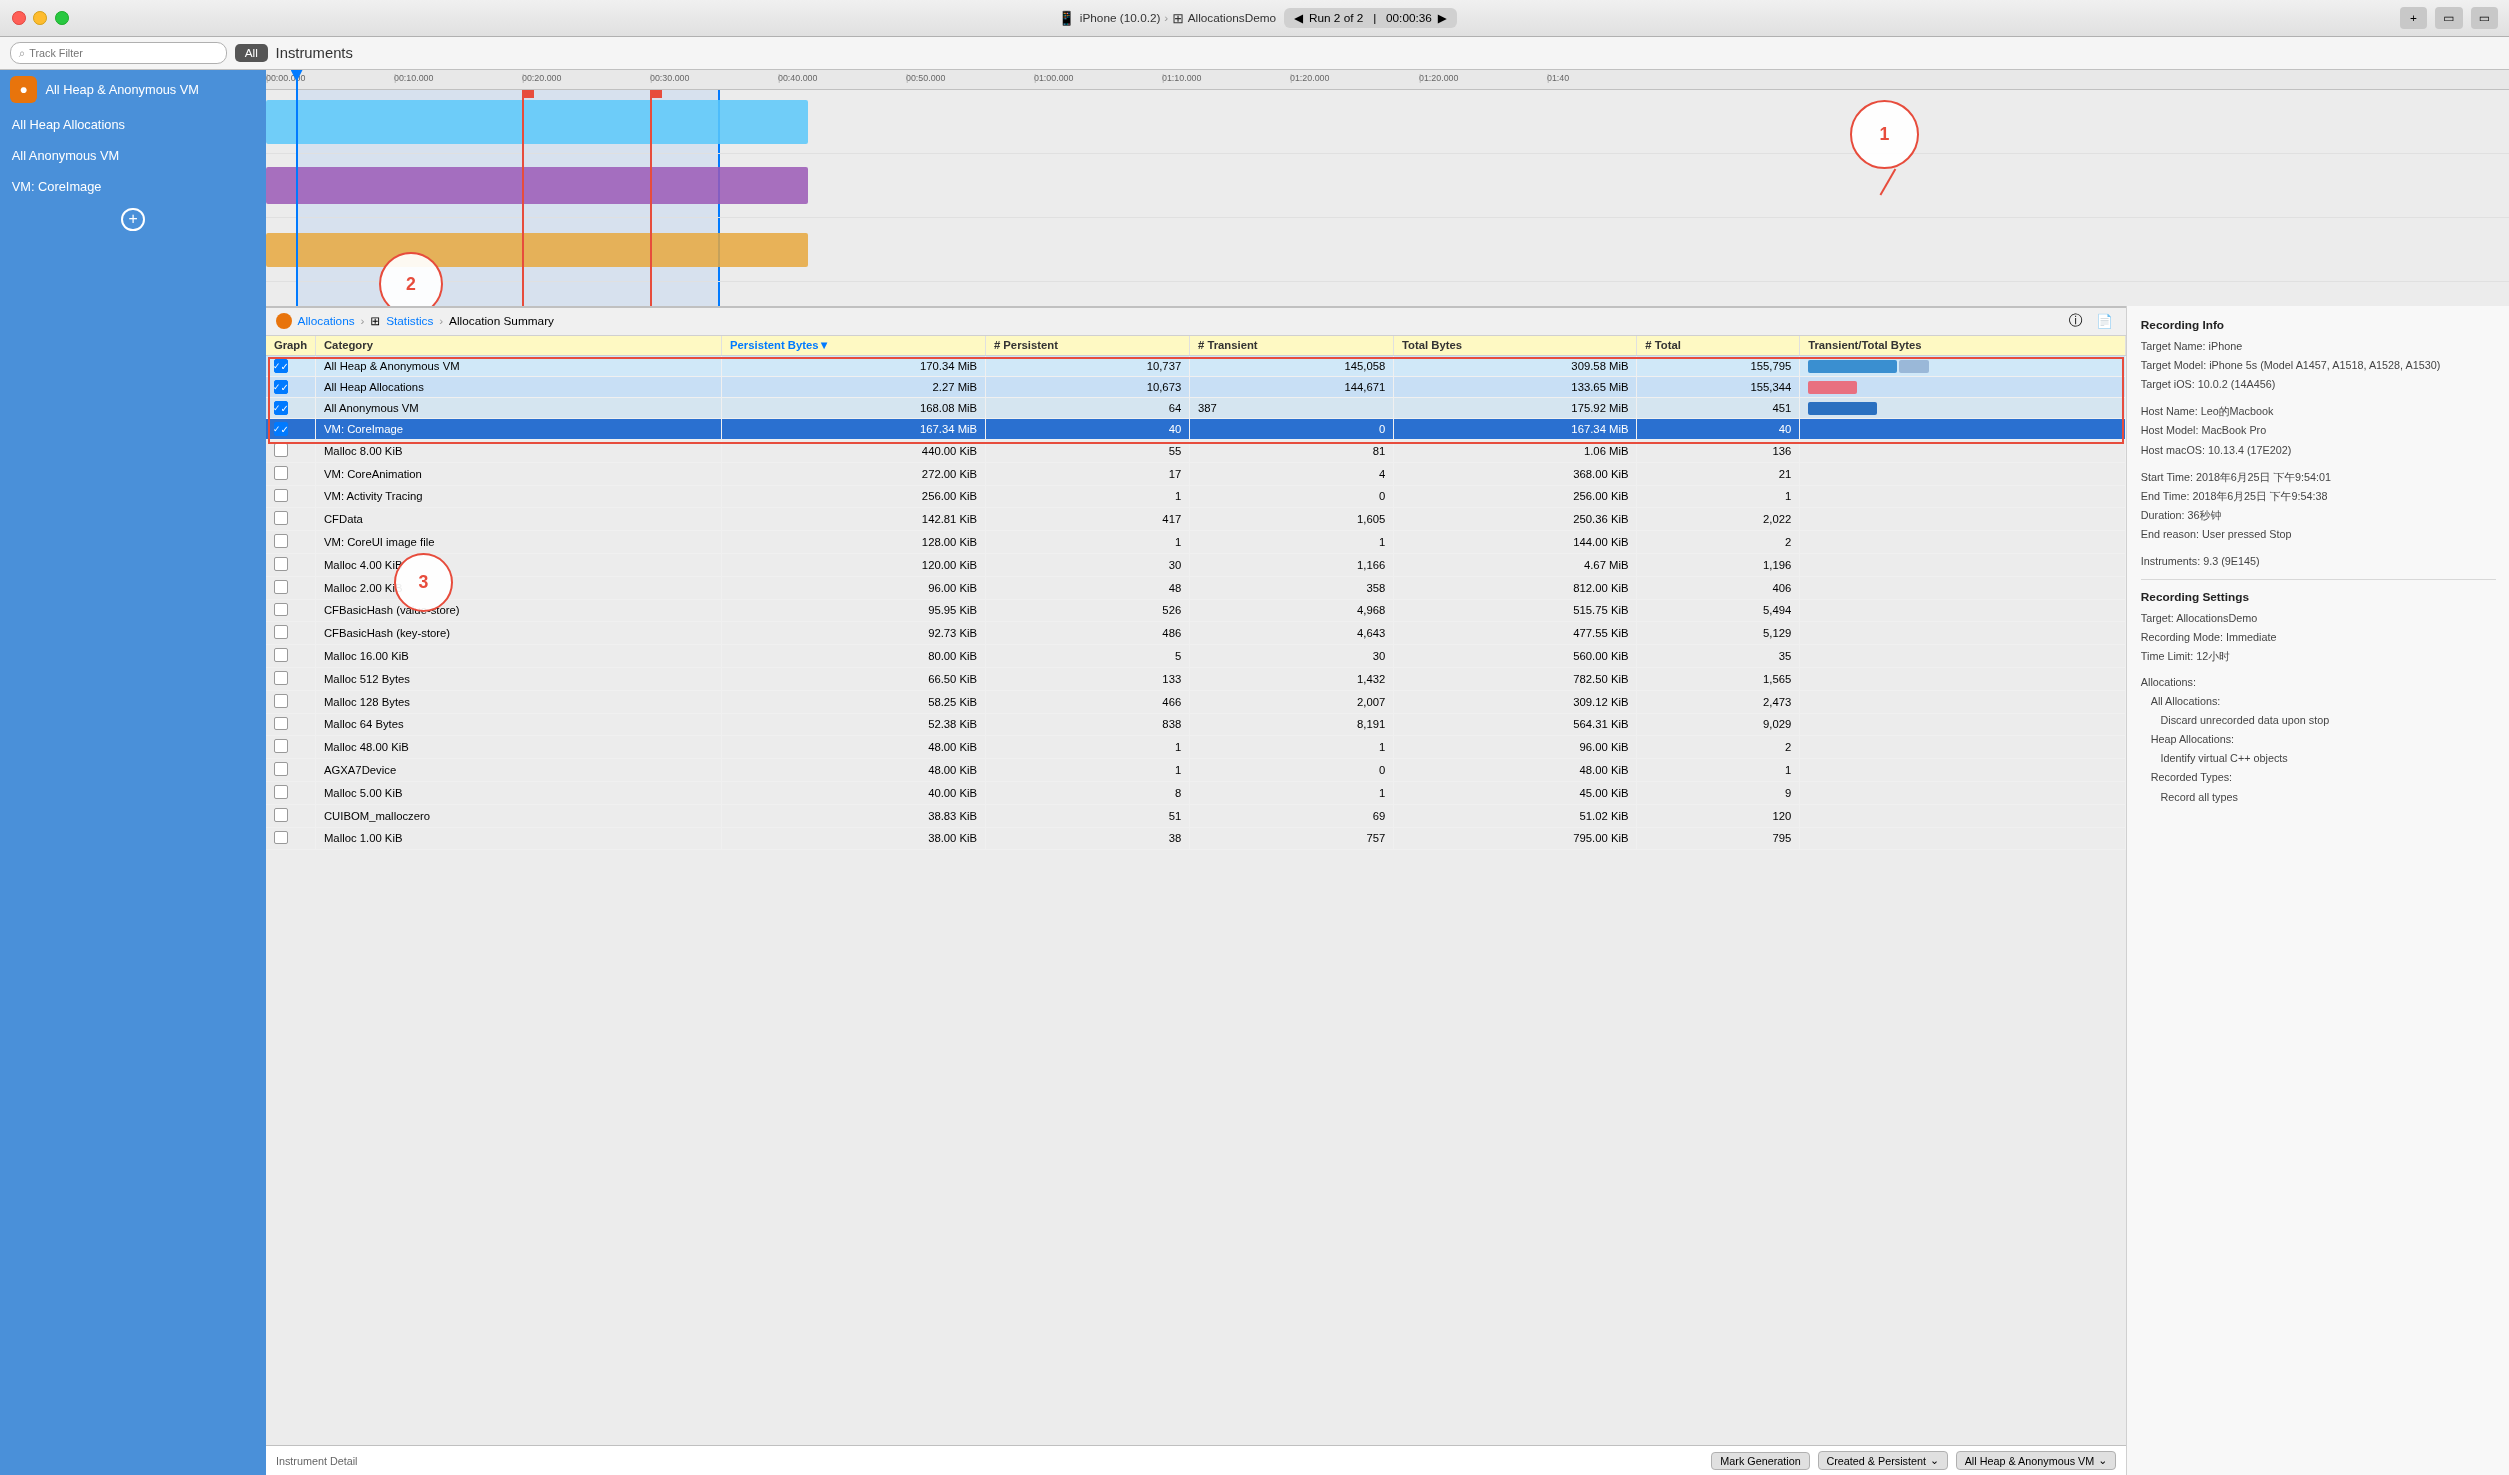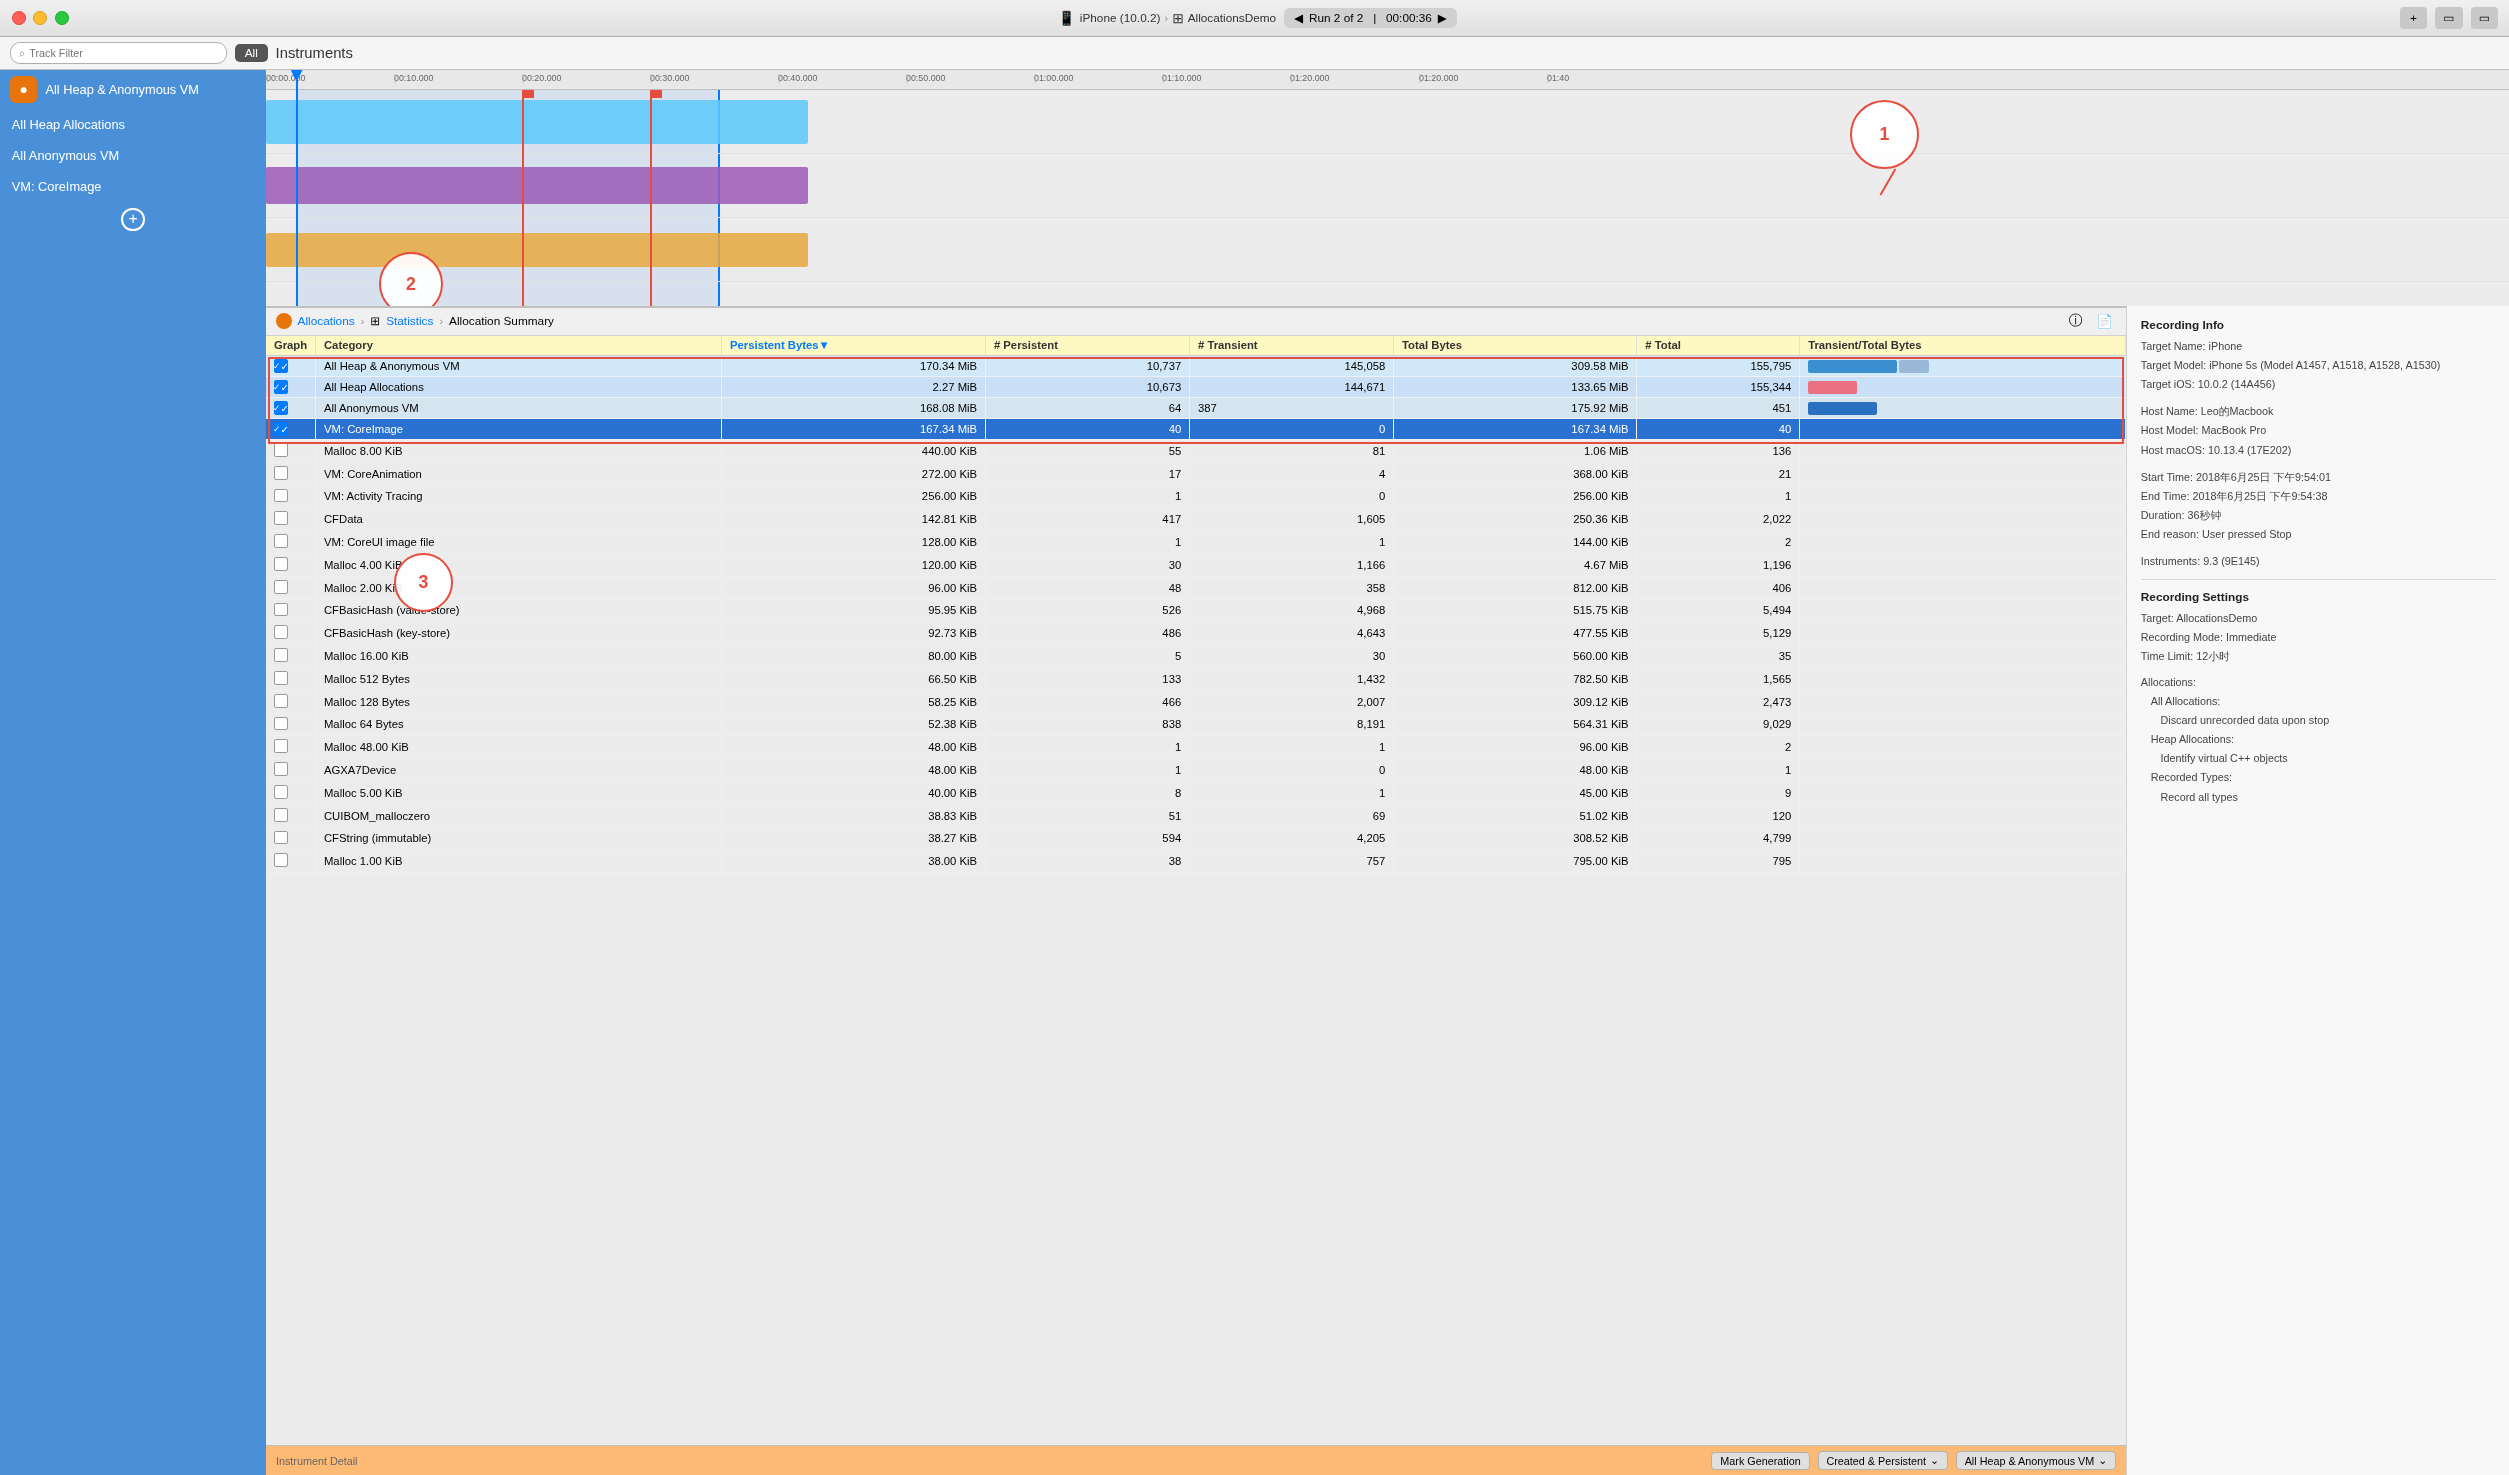--- a/index.html
+++ b/index.html
@@ -176,21 +176,21 @@
       font-size: 10.8px;
       overflow-y: auto;
     }
     .info-section-title { font-weight: bold; font-size: 11.8px; margin-bottom: 5.9px; color: #222; }
     .info-row { margin-bottom: 3px; color: #444; line-height: 1.5; }
     .info-divider { height: 1px; background: #d8d8d8; margin: 9.9px 0; }
 
     
     .bottom-bar {
       height: 31.5px;
-      background: #fdba74;
+      background: #ffffff;
       border-top: 1px solid #c0c0c0;
       display: flex;
       align-items: center;
       padding: 0 9.9px;
       gap: 0;
     }
     .bottom-bar-left { display: flex; align-items: center; gap: 3.9px; }
     .instrument-detail-label { font-size: 10.8px; color: #666; }
     .dropdown-btn {
       background: #e0e0e0;
@@ -591,30 +591,20 @@
                     <td>CUIBOM_malloczero</td>
                     <td style="text-align: right;">38.83 KiB</td>
                     <td style="text-align: right;">51</td>
                     <td style="text-align: right;">69</td>
                     <td style="text-align: right;">51.02 KiB</td>
                     <td style="text-align: right;">120</td>
                     <td></td>
                   </tr>
                   <tr>
                     <td><div class="checkbox" style="width: 13.8px; height: 13.8px; border: 1px solid rgb(153, 153, 153); border-radius: 2px; display: inline-flex; align-items: center; justify-content: center; font-size: 8.9px;"></div></td>
-                    <td>CFString (immutable)</td>
-                    <td style="text-align: right;">38.27 KiB</td>
-                    <td style="text-align: right;">594</td>
-                    <td style="text-align: right;">4,205</td>
-                    <td style="text-align: right;">308.52 KiB</td>
-                    <td style="text-align: right;">4,799</td>
-                    <td></td>
-                  </tr>
-                  <tr>
-                    <td><div class="checkbox" style="width: 13.8px; height: 13.8px; border: 1px solid rgb(153, 153, 153); border-radius: 2px; display: inline-flex; align-items: center; justify-content: center; font-size: 8.9px;"></div></td>
                     <td>Malloc 1.00 KiB</td>
                     <td style="text-align: right;">38.00 KiB</td>
                     <td style="text-align: right;">38</td>
                     <td style="text-align: right;">757</td>
                     <td style="text-align: right;">795.00 KiB</td>
                     <td style="text-align: right;">795</td>
                     <td></td>
                   </tr>
                 </tbody>
             </table>

